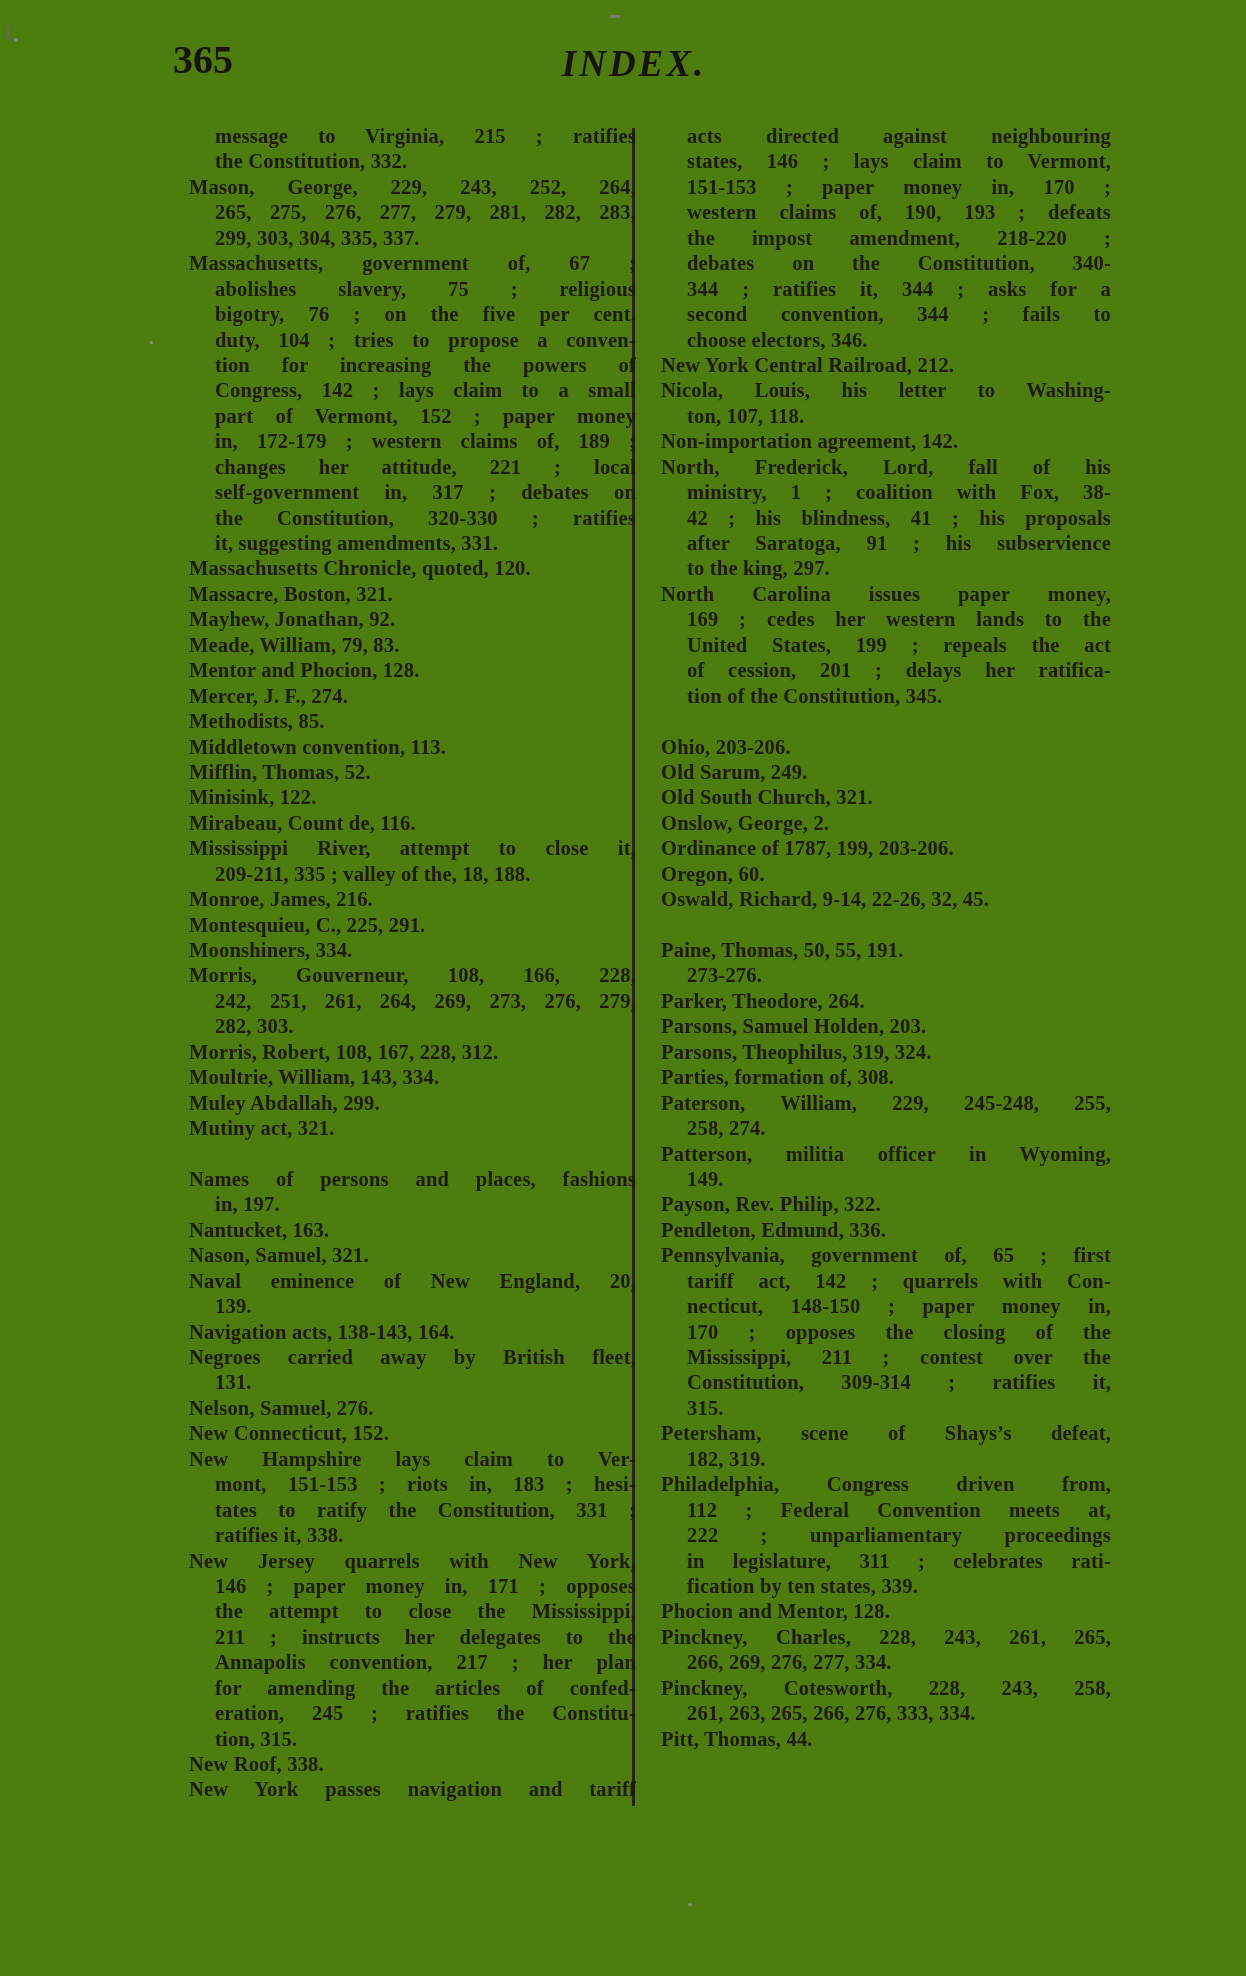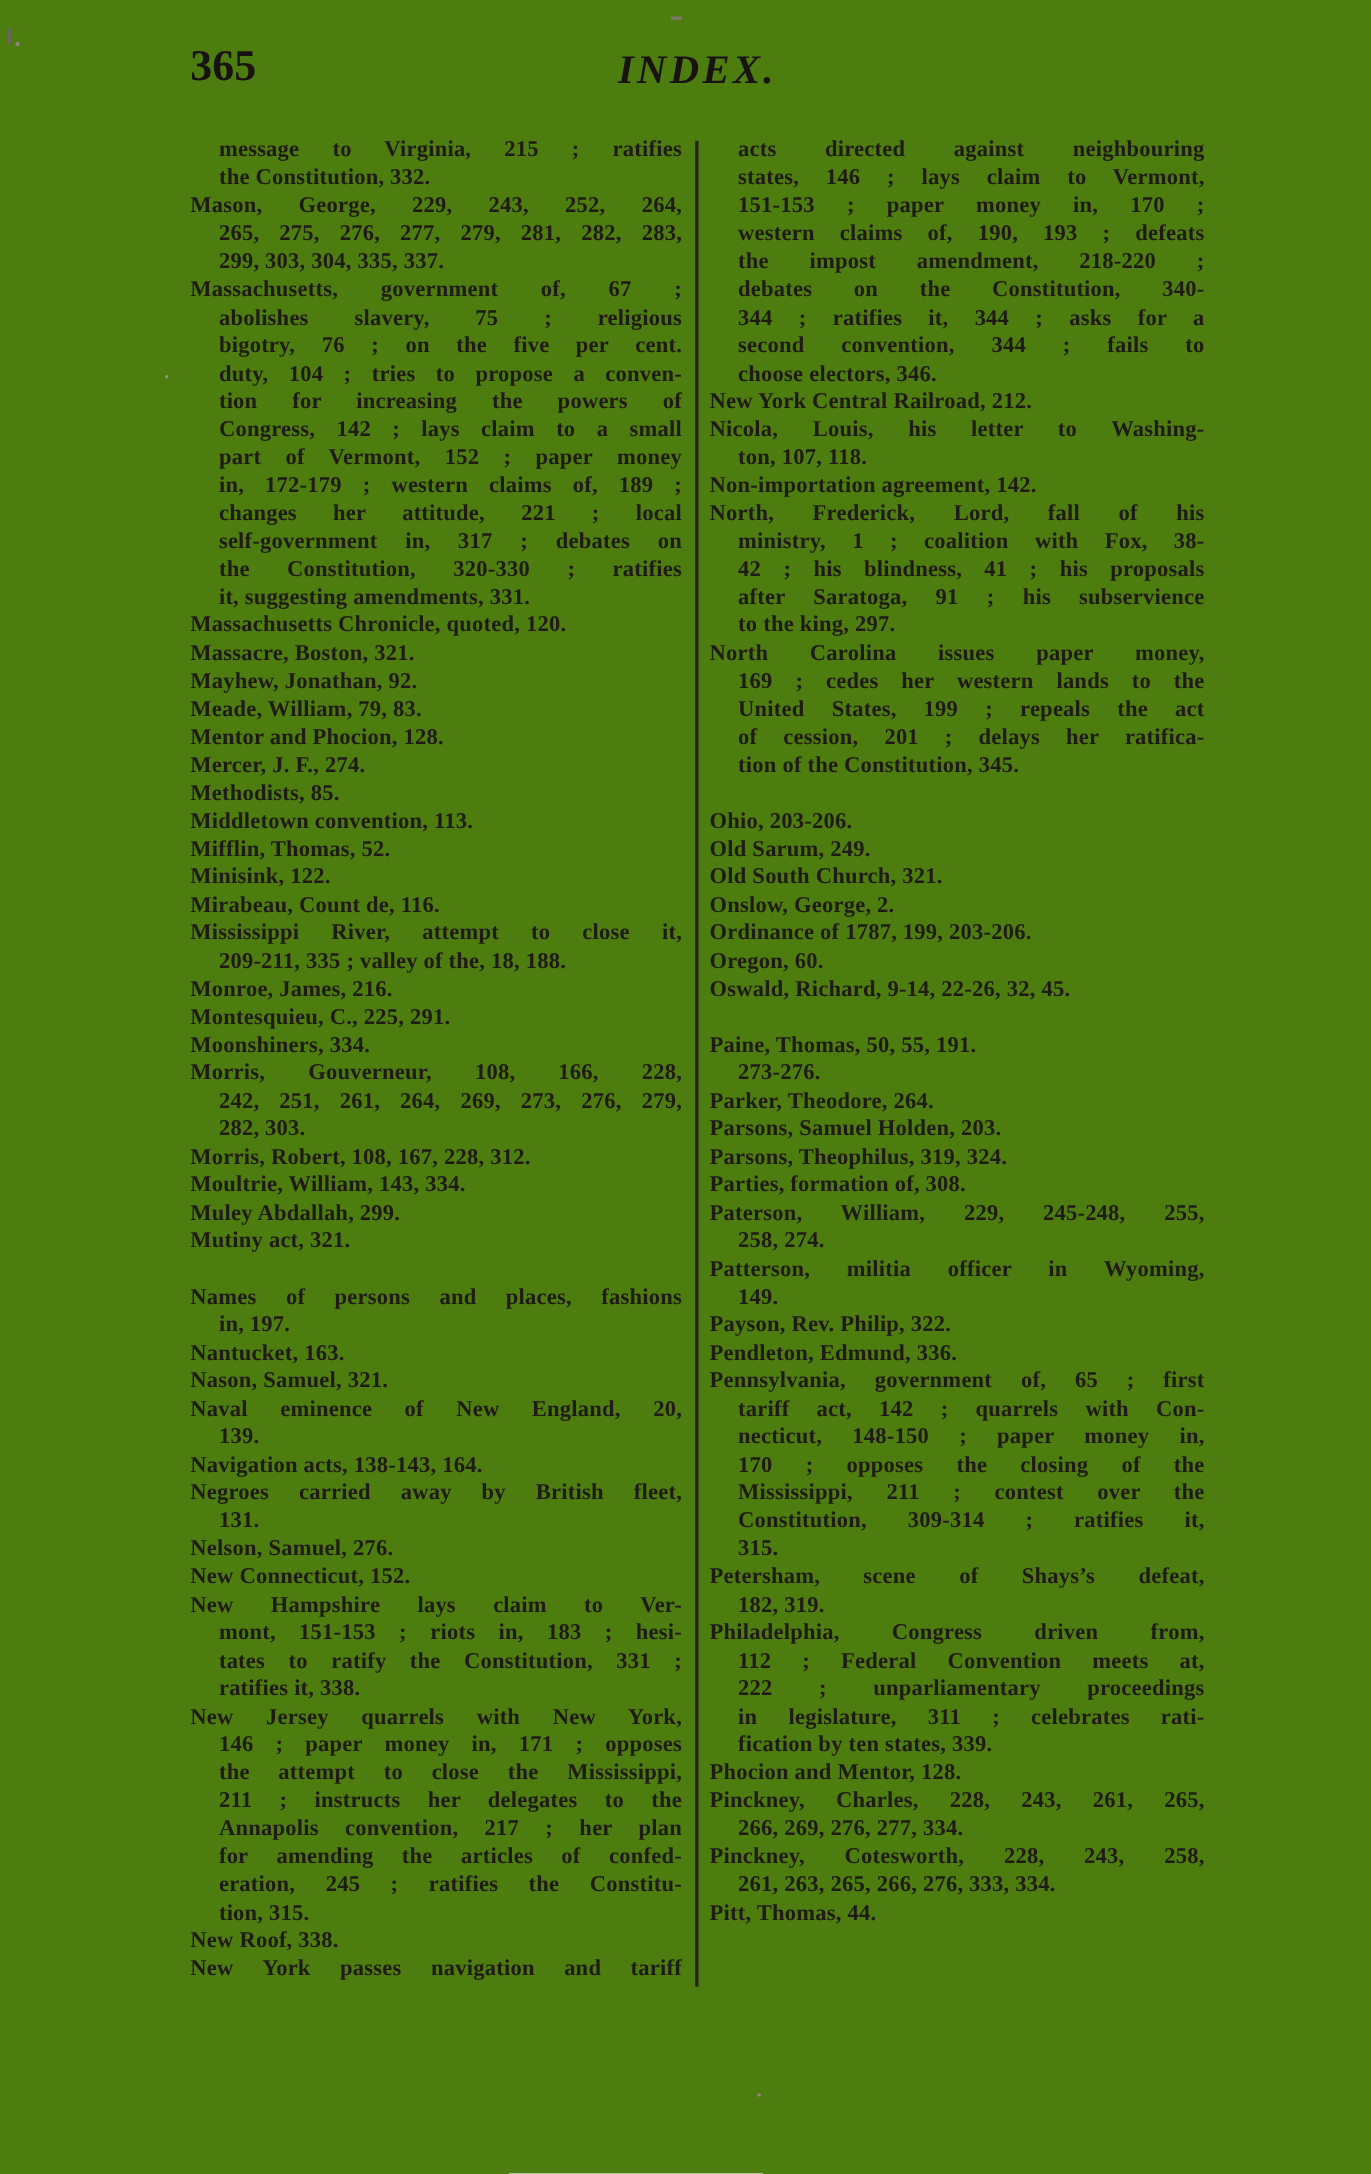--- a/index.html
+++ b/index.html
@@ -40,21 +40,21 @@
   .column-rule {
     position: absolute;
     left: 632px;
     top: 128px;
     width: 3px;
     height: 1678px;
     background: #27211b;
   }
   .cols {
     position: absolute;
-    left: 173px;
+    left: 189px;
     top: 124px;
     width: 922px;
     display: flex;
     column-gap: 25px;
   }
   .col { flex: none; }
   .col-left  { width: 447px; }
   .col-right { width: 450px; }
   .line {
     height: 25.45px;

